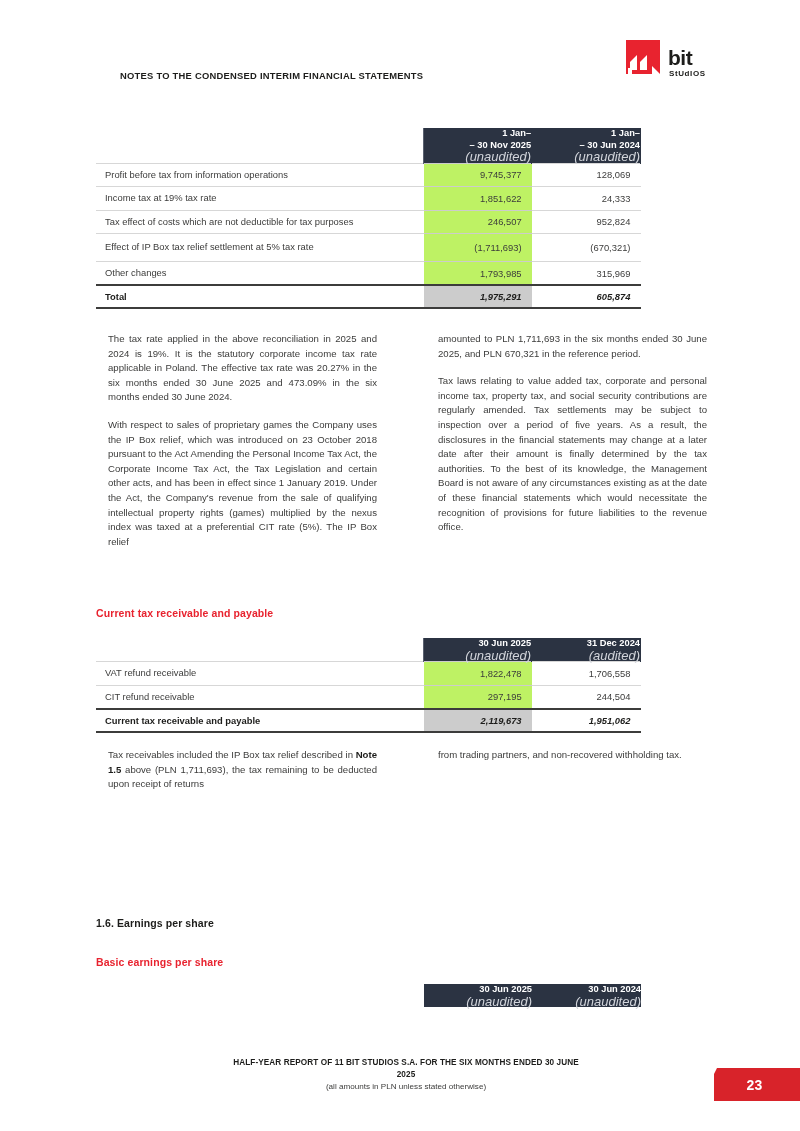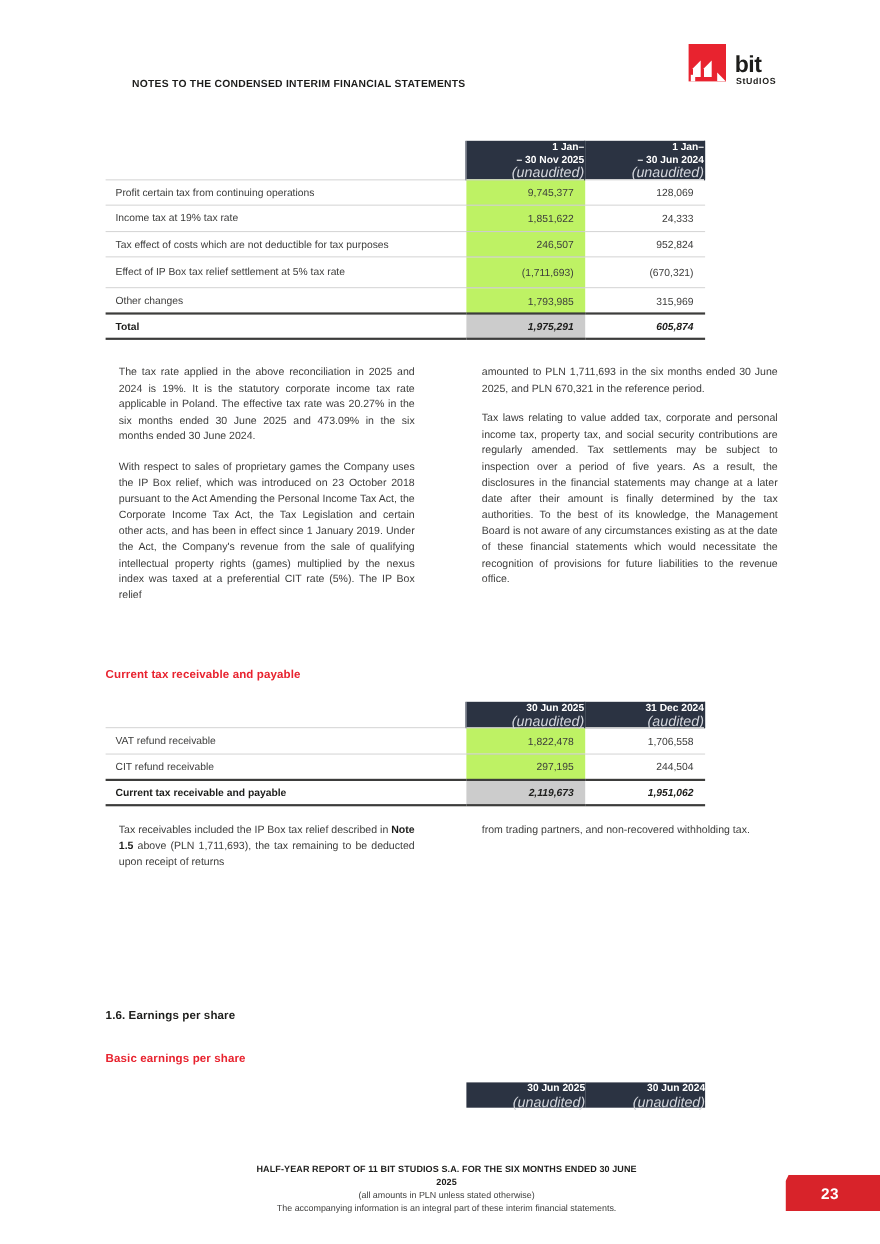--- a/index.html
+++ b/index.html
@@ -254,21 +254,21 @@
         </td>
         <td class="hdr-cell">
           <span class="ln">1 Jan–</span>
           <span class="ln">– 30 Jun 2024</span>
           <span class="sub">(unaudited)</span>
         </td>
       </tr>
     </thead>
     <tbody>
       <tr class="data-row first-row">
-        <td class="lbl">Profit certain tax from continuing operations</td>
+        <td class="lbl">Profit before tax from information operations</td>
         <td class="num shade">9,745,377</td>
         <td class="num">128,069</td>
       </tr>
       <tr class="data-row">
         <td class="lbl">Income tax at 19% tax rate</td>
         <td class="num shade">1,851,622</td>
         <td class="num">24,333</td>
       </tr>
       <tr class="data-row">
         <td class="lbl">Tax effect of costs which are not deductible for tax purposes</td>
@@ -374,21 +374,20 @@
       </tr>
     </thead>
   </table>
 
   <div class="footer">
     <div class="f1">
       <span>HALF-YEAR REPORT OF 11 BIT STUDIOS S.A. FOR THE SIX MONTHS ENDED 30 JUNE</span><br>
       <span>2025</span>
     </div>
     <div class="f2">(all amounts in PLN unless stated otherwise)</div>
-    <div class="f3">The accompanying information is an integral part of these interim financial statements.</div>
   </div>
 
   <div class="page-badge">
     <div class="shape"></div>
     <div class="num">23</div>
   </div>
 
 </div>
 
 </body></html>

